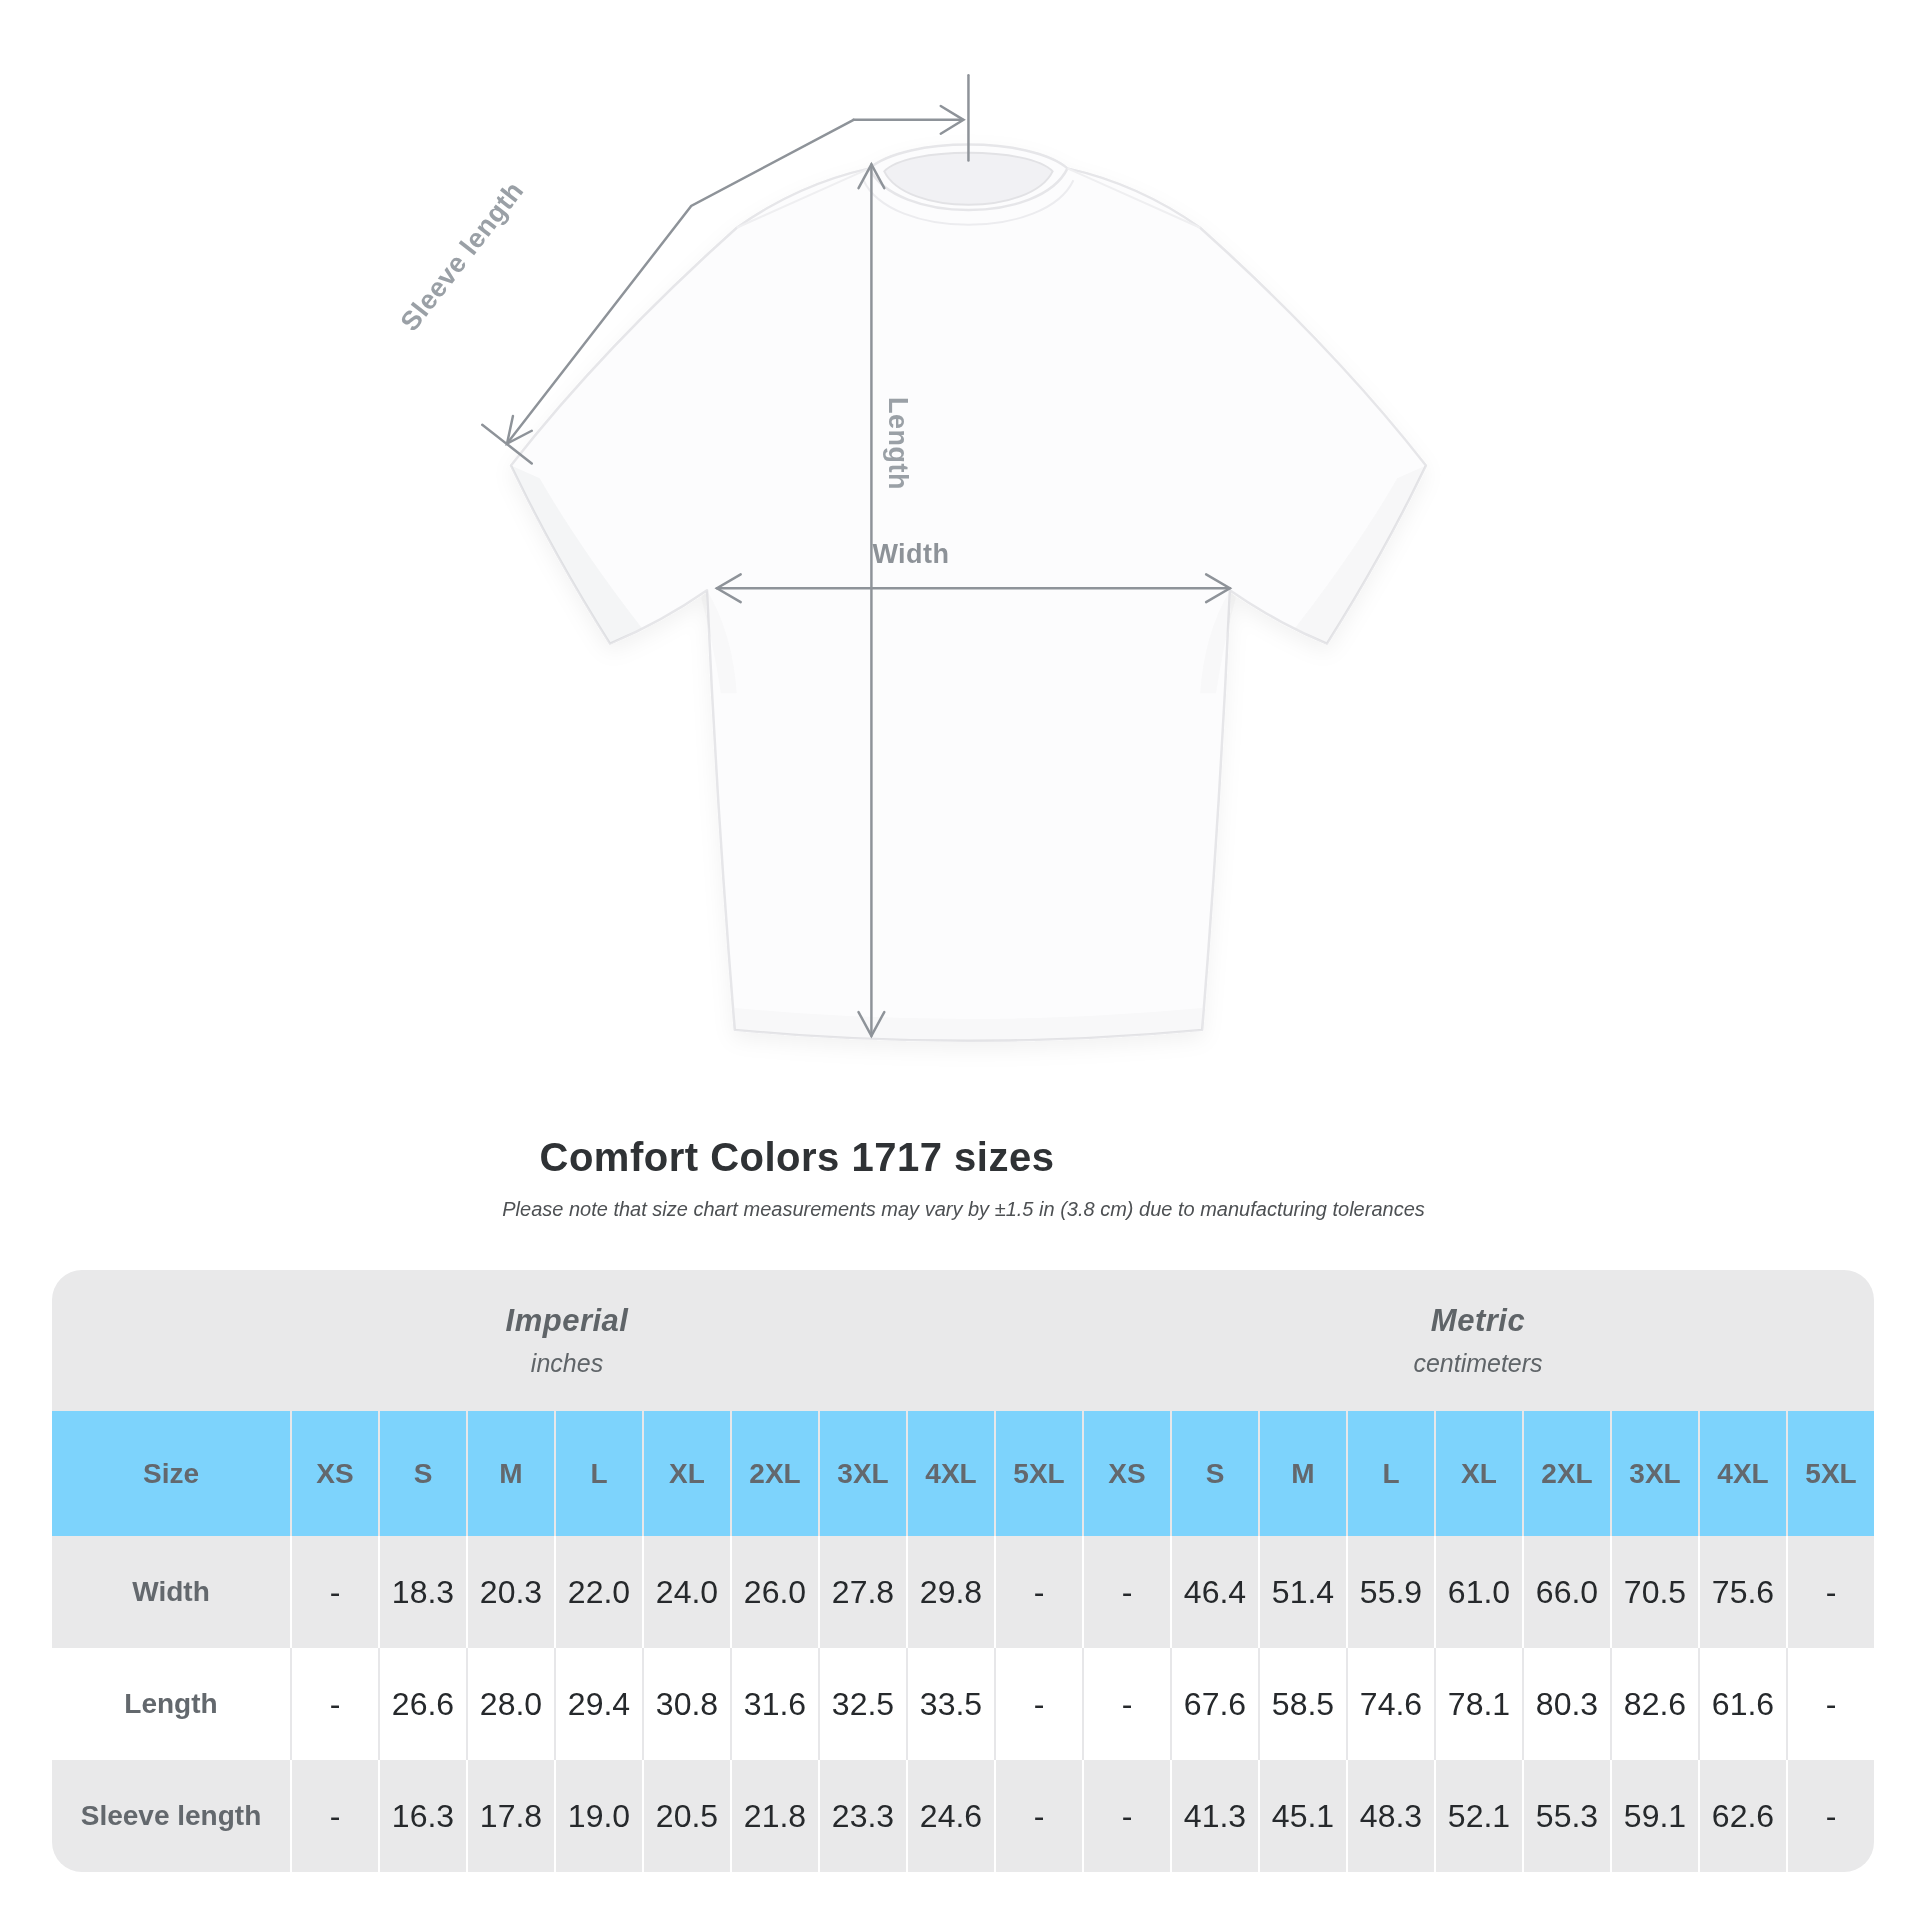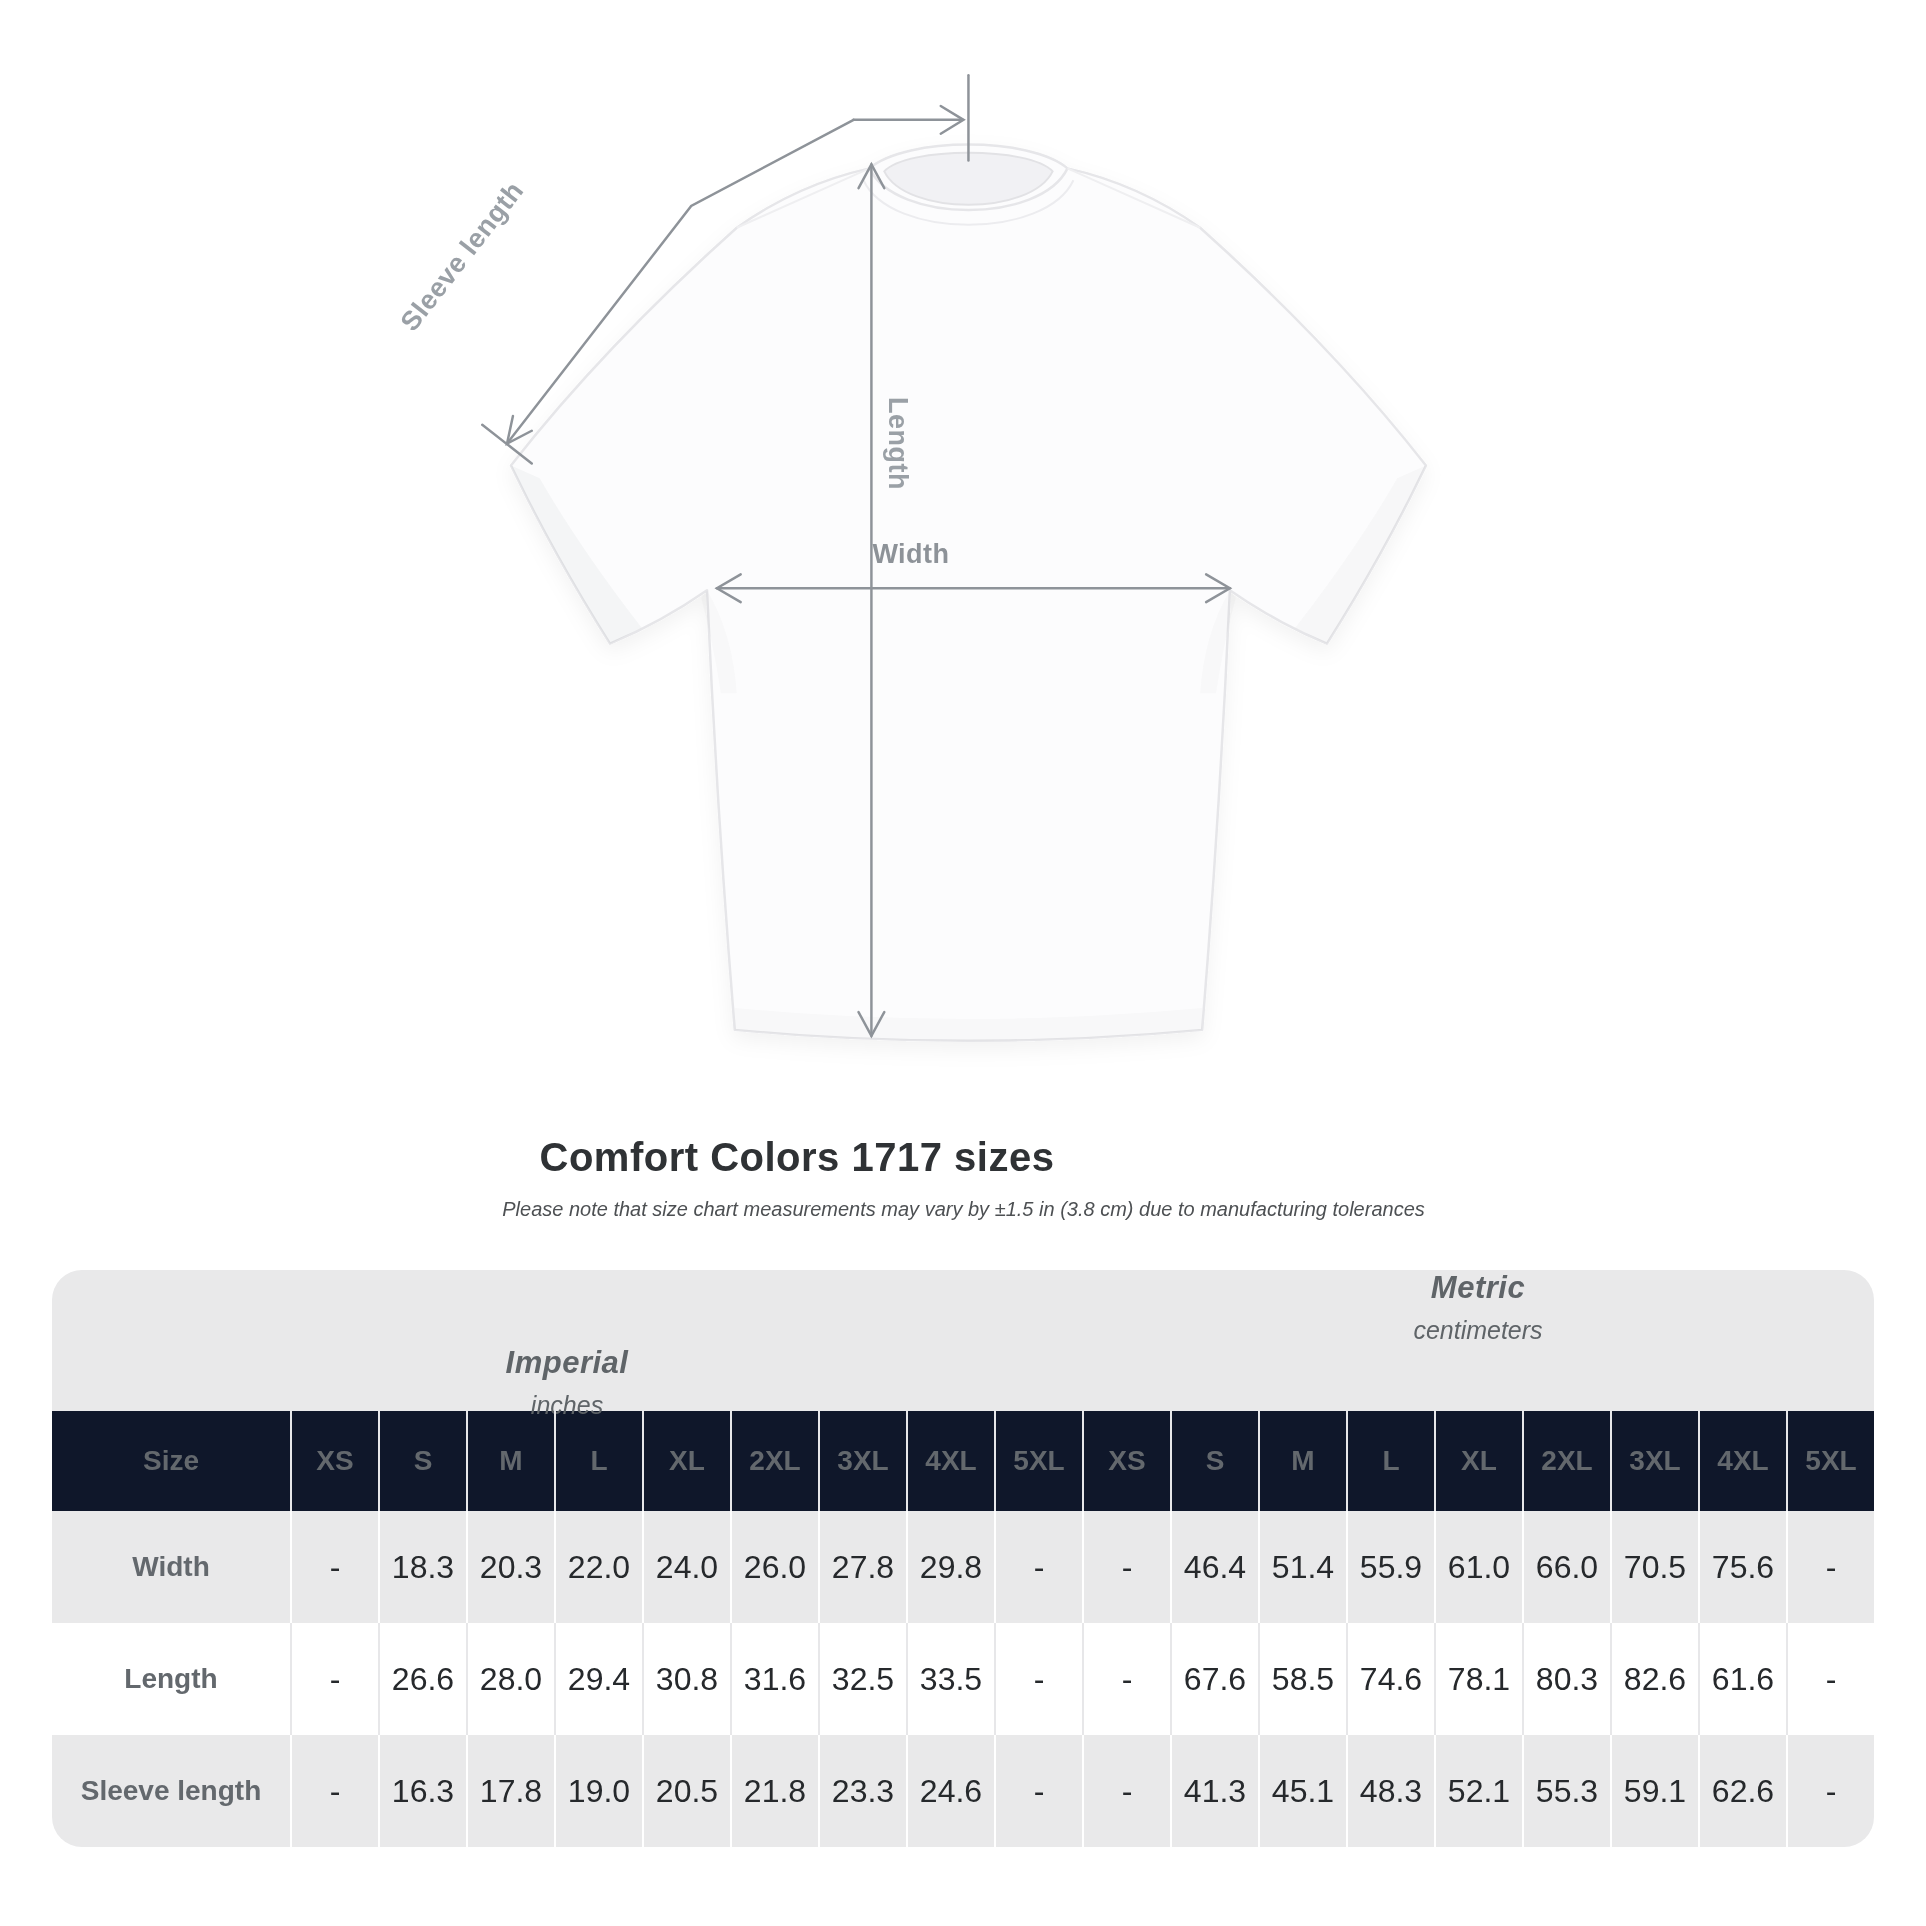--- a/index.html
+++ b/index.html
@@ -24,21 +24,21 @@
   .size-table{position:absolute;left:52px;top:1270px;width:1822px;border-radius:30px;
     overflow:hidden;background:#fff;}
   .band{display:grid;grid-template-columns:238px repeat(18,1fr);height:141px;background:#e9e9ea;}
   .band-group{display:flex;flex-direction:column;align-items:center;justify-content:center;gap:10px;}
   .band-imperial{grid-column:1/11;}
   .band-metric{grid-column:11/20;}
   .band-title{font-size:31px;font-weight:bold;font-style:italic;color:#5f6468;letter-spacing:0.5px;}
   .band-unit{font-size:25px;font-style:italic;color:#5f6468;}
 
   .trow{display:grid;grid-template-columns:238px repeat(18,1fr);}
-  .header-row{height:100px;background:#0f172a;}
+  .header-row{height:125px;background:#7dd3fc;}
   .data-row{height:112px;}
   .data-row.gray{background:#e9e9ea;}
   .data-row.white{background:#fff;}
   .cell{display:flex;align-items:center;justify-content:center;min-width:0;}
   .trow .cell + .cell{border-left:2px solid #e7e7e9;}
   .data-row.gray .cell + .cell{border-left-color:#ffffff;}
   .cell.gutter{border-left-width:6px;}
   .label-cell{font-size:28px;font-weight:bold;color:#63686d;}
   .head-cell{font-size:28px;font-weight:bold;color:#63686d;}
   .val-cell{font-size:32px;color:#26292c;}
@@ -107,27 +107,27 @@
     <div class="measure-label lbl-sleeve">Sleeve length</div>
     <div class="measure-label lbl-length">Length</div>
     <div class="measure-label lbl-width">Width</div>
   </div>
 
   <div class="chart-title">Comfort Colors 1717 sizes</div>
   <div class="chart-note">Please note that size chart measurements may vary by ±1.5 in (3.8 cm) due to manufacturing tolerances</div>
 
   <div class="size-table">
     <div class="band">
+      <div class="band-group band-imperial">
+        <div class="band-title">Imperial</div>
+        <div class="band-unit">inches</div>
+      </div>
       <div class="band-group band-metric">
         <div class="band-title">Metric</div>
         <div class="band-unit">centimeters</div>
-      </div>
-      <div class="band-group band-imperial">
-        <div class="band-title">Imperial</div>
-        <div class="band-unit">inches</div>
       </div>
     </div>
     <div>
         <div class="trow header-row">
           <div class="cell label-cell">Size</div>
           <div class="cell head-cell">XS</div>
           <div class="cell head-cell">S</div>
           <div class="cell head-cell">M</div>
           <div class="cell head-cell">L</div>
           <div class="cell head-cell">XL</div>

